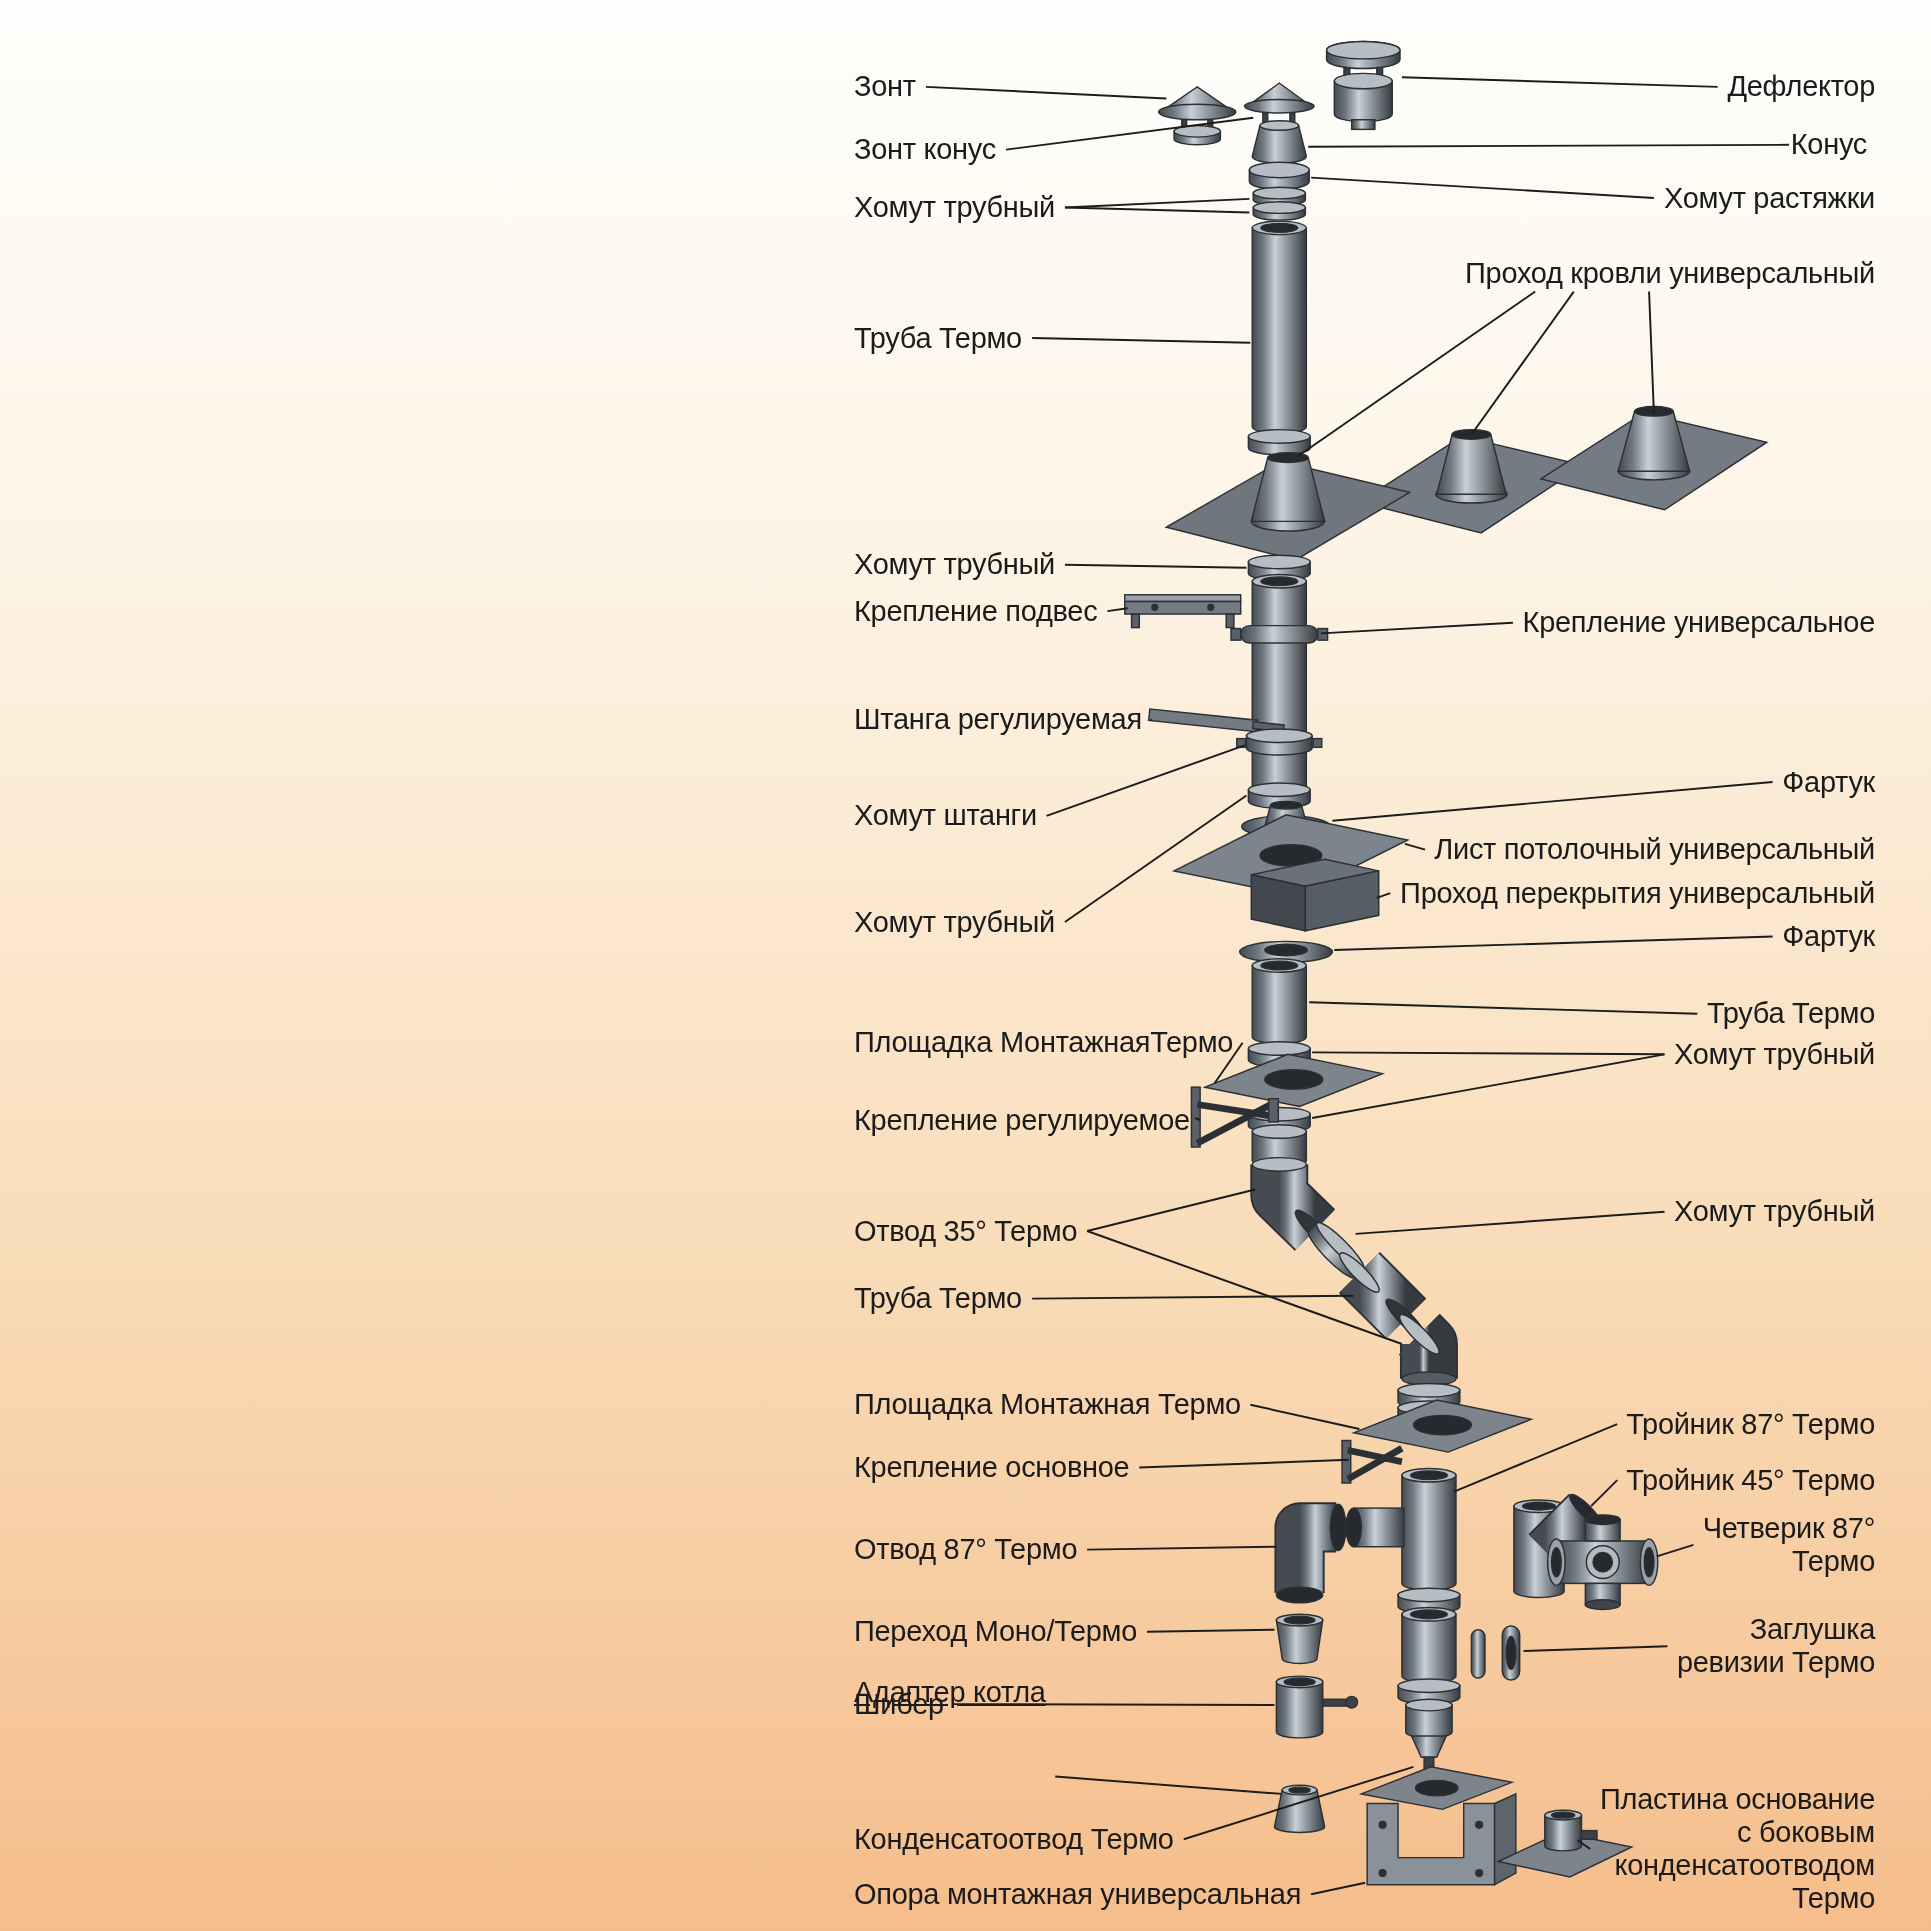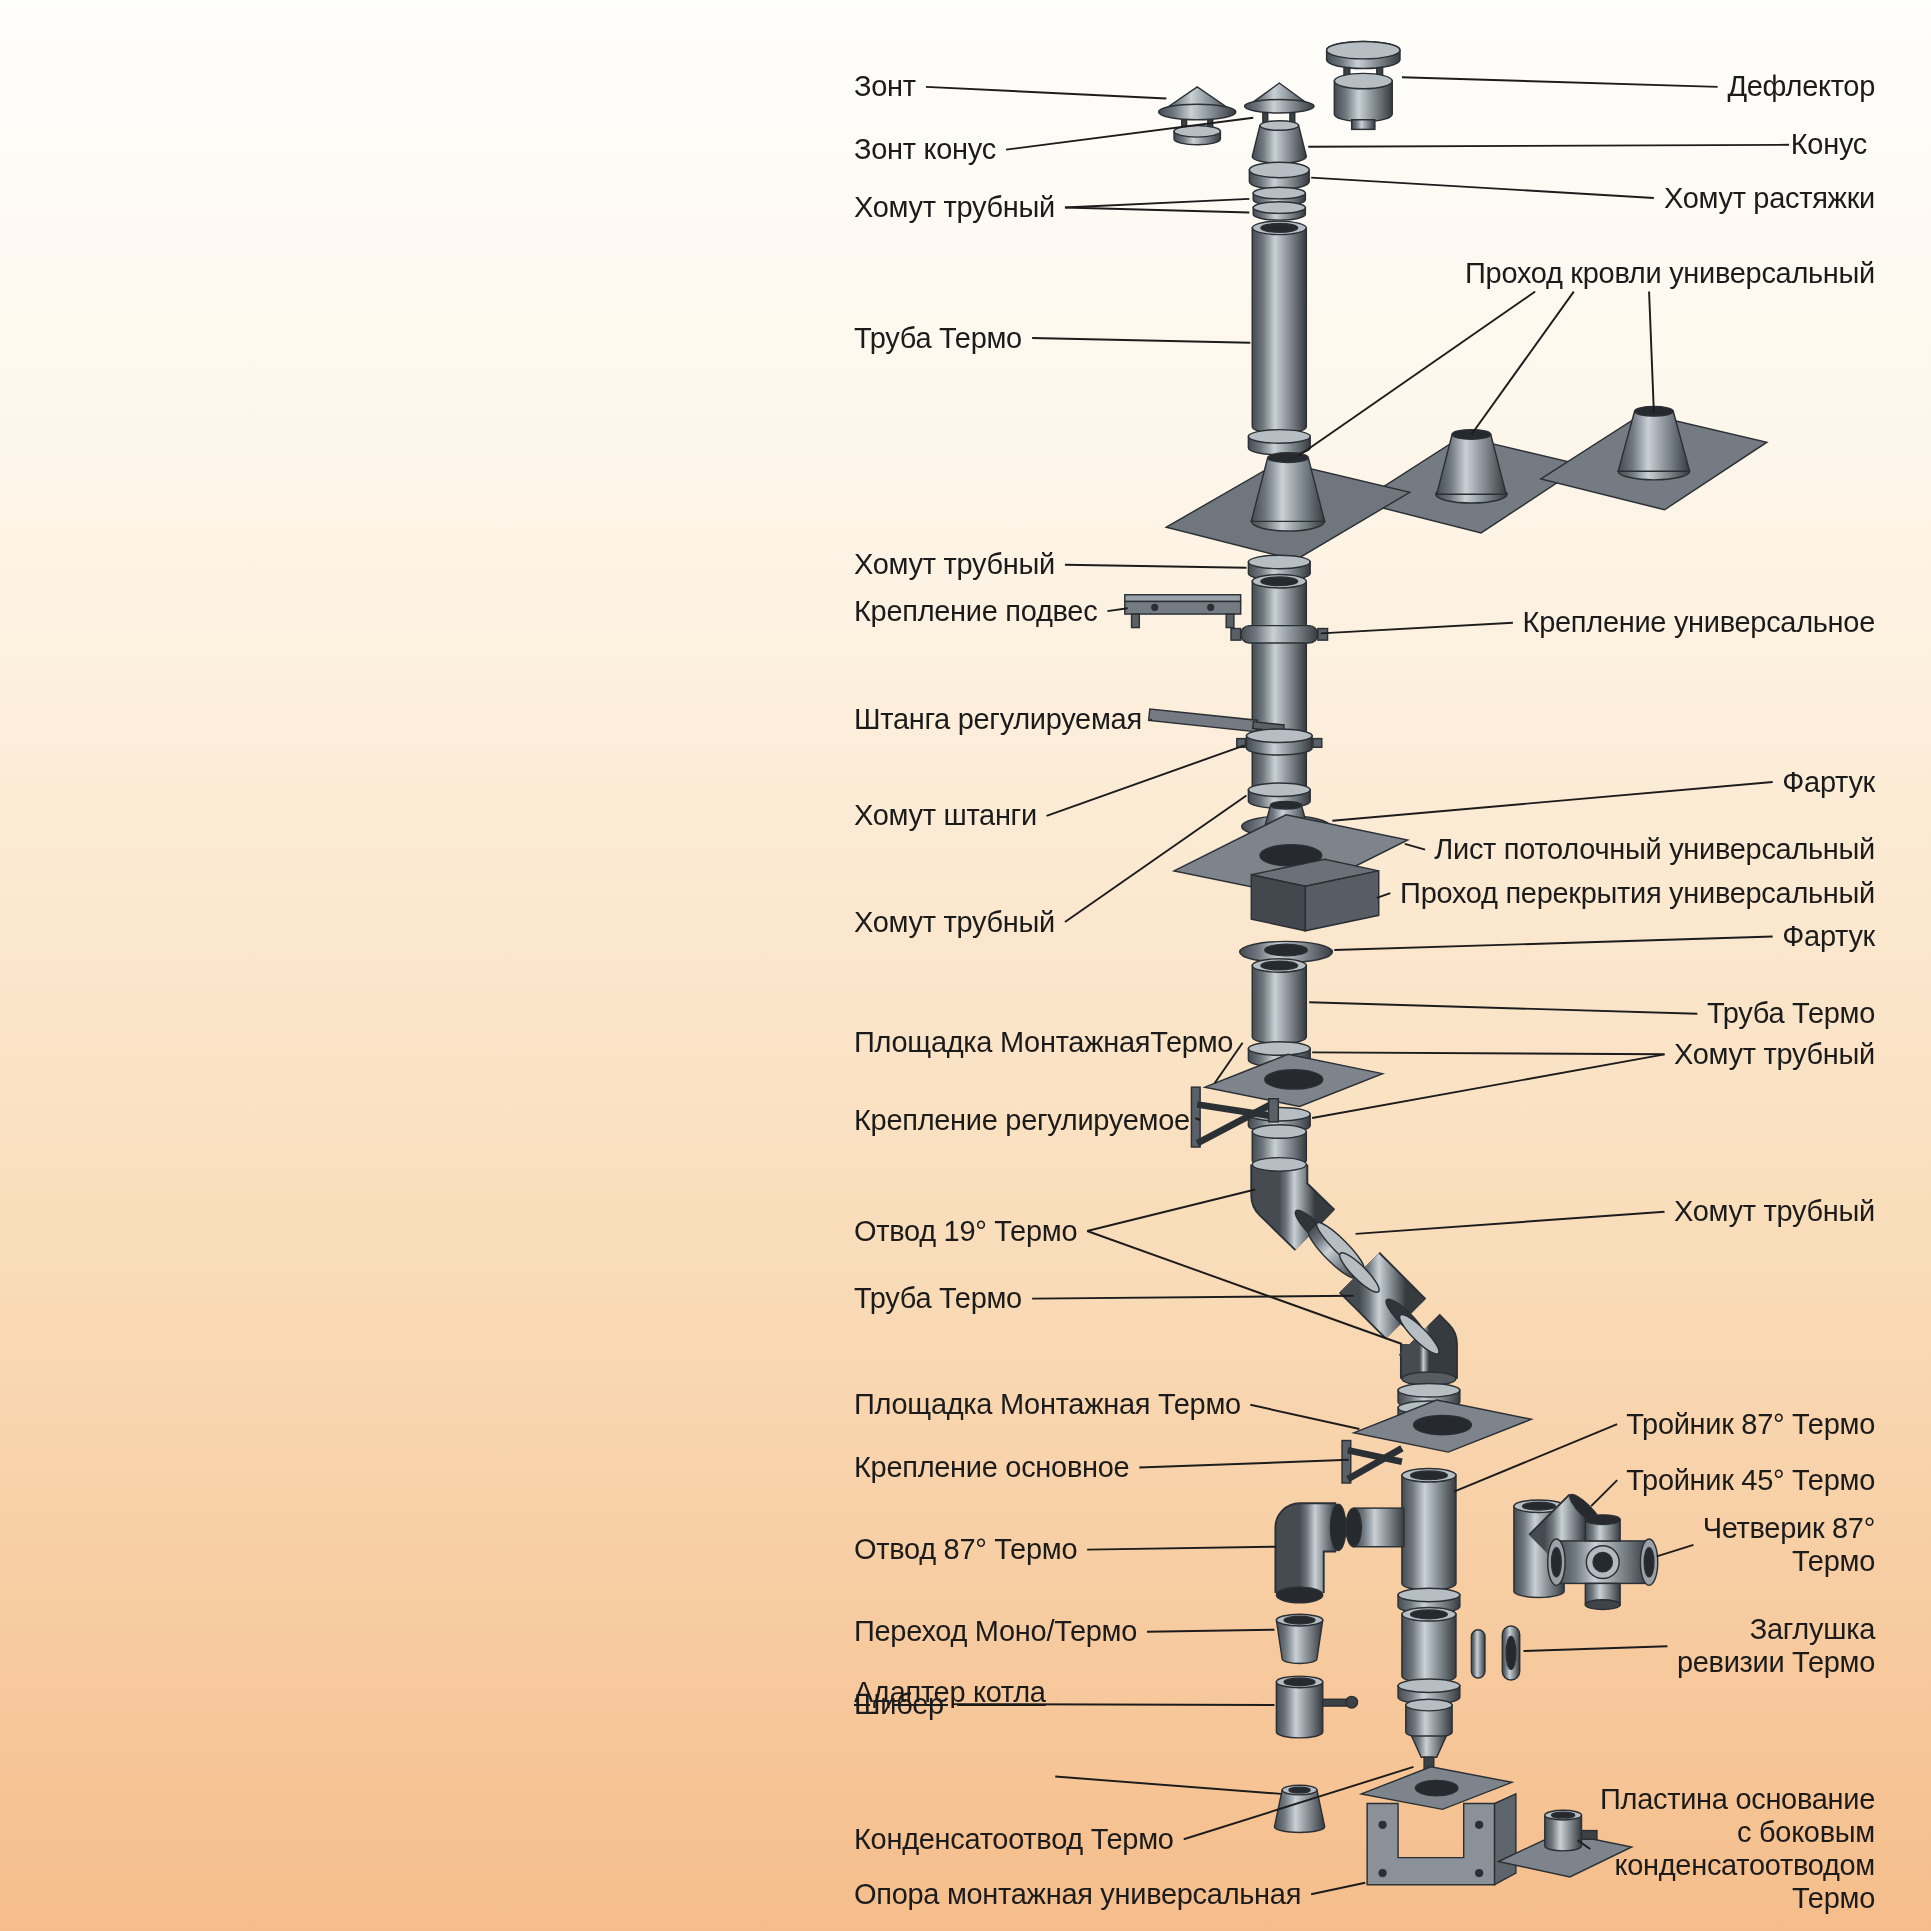--- a/index.html
+++ b/index.html
@@ -411,21 +411,21 @@
       <div class="callout left" style="color: rgb(27, 27, 27); left: 854px; top: 133px;">Зонт конус</div>
       <div class="callout left" style="color: rgb(27, 27, 27); left: 854px; top: 191px;">Хомут трубный</div>
       <div class="callout left" style="color: rgb(27, 27, 27); left: 854px; top: 322px;">Труба Термо</div>
       <div class="callout left" style="color: rgb(27, 27, 27); left: 854px; top: 548px;">Хомут трубный</div>
       <div class="callout left" style="color: rgb(27, 27, 27); left: 854px; top: 595px;">Крепление подвес</div>
       <div class="callout left" style="color: rgb(27, 27, 27); left: 854px; top: 703px;">Штанга регулируемая</div>
       <div class="callout left" style="color: rgb(27, 27, 27); left: 854px; top: 799px;">Хомут штанги</div>
       <div class="callout left" style="color: rgb(27, 27, 27); left: 854px; top: 906px;">Хомут трубный</div>
       <div class="callout left" style="color: rgb(27, 27, 27); left: 854px; top: 1026px;">Площадка МонтажнаяТермо</div>
       <div class="callout left" style="color: rgb(27, 27, 27); left: 854px; top: 1104px;">Крепление регулируемое</div>
-      <div class="callout left" style="color: rgb(27, 27, 27); left: 854px; top: 1215px;">Отвод 19° Термо</div>
+      <div class="callout left" style="color: rgb(27, 27, 27); left: 854px; top: 1215px;">Отвод 35° Термо</div>
       <div class="callout left" style="color: rgb(27, 27, 27); left: 854px; top: 1282px;">Труба Термо</div>
       <div class="callout left" style="color: rgb(27, 27, 27); left: 854px; top: 1388px;">Площадка Монтажная Термо</div>
       <div class="callout left" style="color: rgb(27, 27, 27); left: 854px; top: 1451px;">Крепление основное</div>
       <div class="callout left" style="color: rgb(27, 27, 27); left: 854px; top: 1533px;">Отвод 87° Термо</div>
       <div class="callout left" style="color: rgb(27, 27, 27); left: 854px; top: 1615px;">Переход Моно/Термо</div>
       <div class="callout left" style="color: rgb(27, 27, 27); left: 854px; top: 1688px;">Шибер</div>
       <div class="callout left" style="color: rgb(27, 27, 27); left: 854px; top: 1676px; text-decoration: underline;">Адаптер котла</div>
       <div class="callout left" style="color: rgb(27, 27, 27); left: 854px; top: 1823px;">Конденсатоотвод Термо</div>
       <div class="callout left" style="color: rgb(27, 27, 27); left: 854px; top: 1878px;">Опора монтажная универсальная</div>
       <div class="callout right" style="color: rgb(27, 27, 27); right: 56px; top: 70px;">Дефлектор</div>

